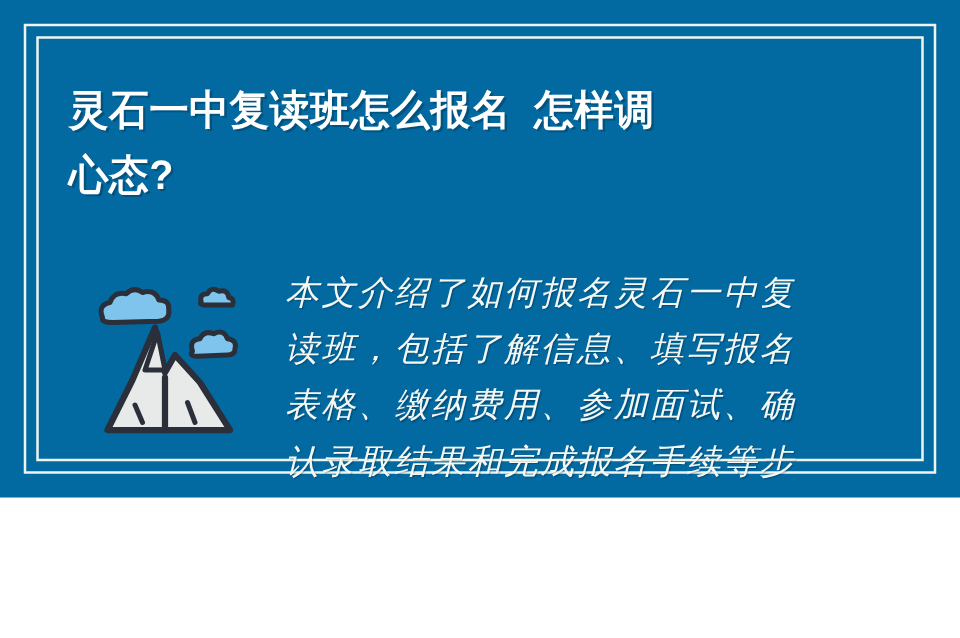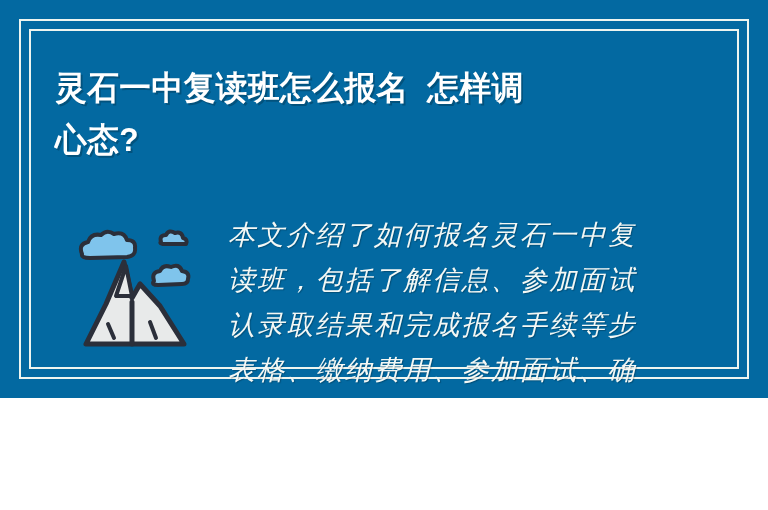--- a/index.html
+++ b/index.html
@@ -114,18 +114,18 @@
         <path d="M60 40 L50 70 L66 70 Z" fill="#e8eaea" stroke="#2b2f3a" stroke-width="4" stroke-linejoin="round"></path>
         <path d="M66 76 L66 118" stroke="#2b2f3a" stroke-width="5" stroke-linecap="round"></path>
         <path d="M42 98 L48 112" stroke="#2b2f3a" stroke-width="4" stroke-linecap="round"></path>
         <path d="M84 96 L90 112" stroke="#2b2f3a" stroke-width="4" stroke-linecap="round"></path>
       </g>
     </svg>
   </div>
 
   <div class="body-block">
     <div class="body-line">本文介绍了如何报名灵石一中复</div>
-    <div class="body-line">读班，包括了解信息、参加面试</div>
+    <div class="body-line">读班，包括了解信息、填写报名</div>
+    <div class="body-line">表格、缴纳费用、参加面试、确</div>
     <div class="body-line">认录取结果和完成报名手续等步</div>
-    <div class="body-line">表格、缴纳费用、参加面试、确</div>
   </div>
 
 </div>
 
 </body></html>

